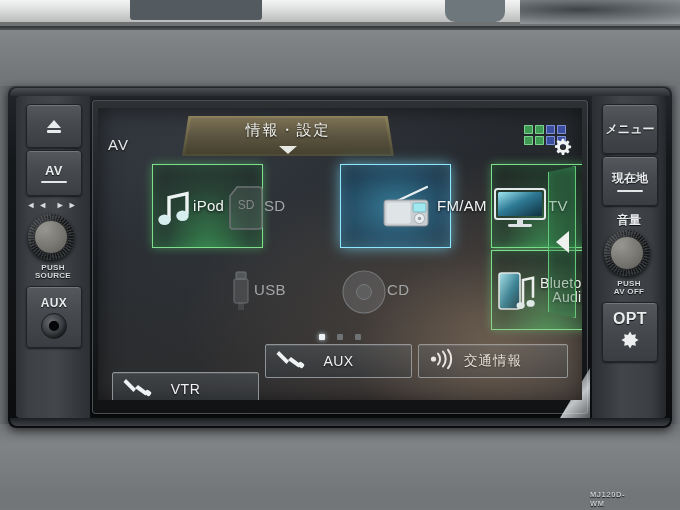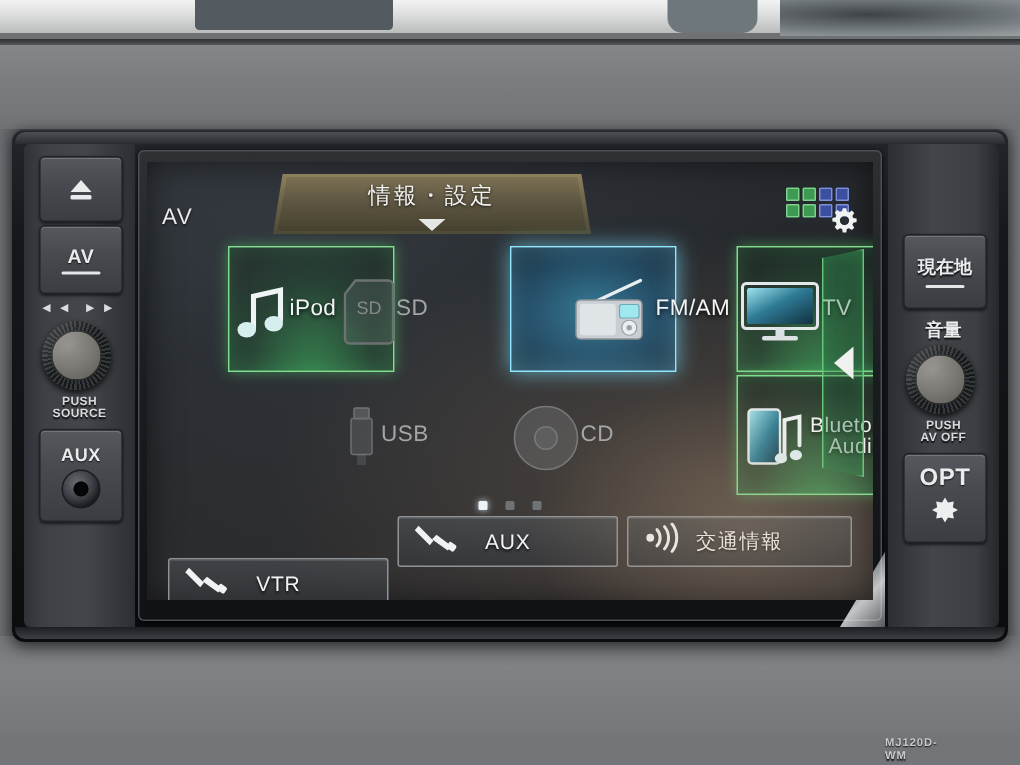--- a/index.html
+++ b/index.html
@@ -291,20 +291,23 @@
     <div class="hw-btn" style="left:10px;top:190px;width:54px;height:60px;">
       <span class="hw-label" style="font-size:12px;">AUX</span>
       <span class="jack">
         <span class="jack-hole"></span>
       </span>
     </div>
   </div>
 
   <div class="side side-r">
 
+    <div class="hw-btn" style="left:10px;top:8px;width:54px;height:48px;">
+      <span class="hw-label jp">メニュー</span>
+    </div>
 
     <div class="hw-btn" style="left:10px;top:60px;width:54px;height:48px;">
       <span class="hw-label jp">現在地</span>
       <span class="hw-underline"></span>
     </div>
 
     <div class="hw-label jp" style="position:absolute;left:10px;top:116px;width:54px;text-align:center;">音量</div>
 
     <div class="knob-wrap" style="left:12px;top:134px;">
       <div class="knob">

